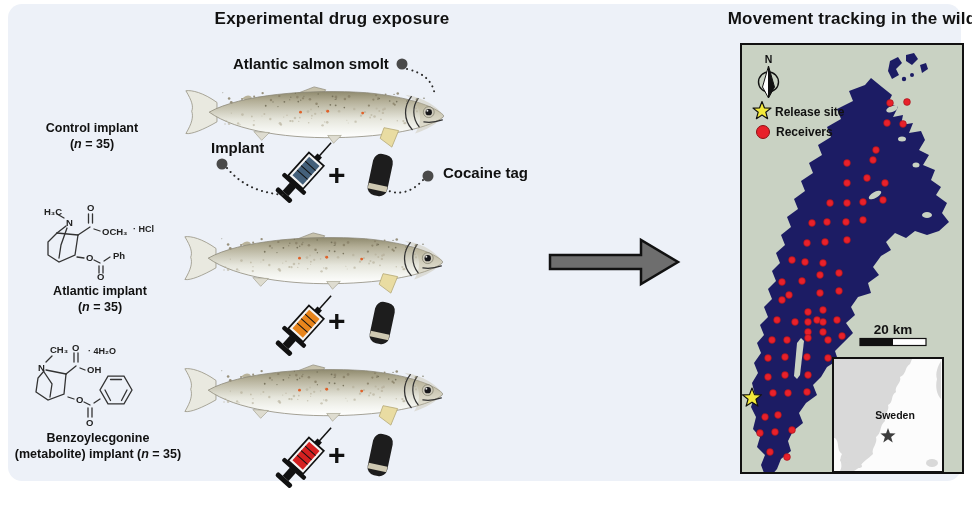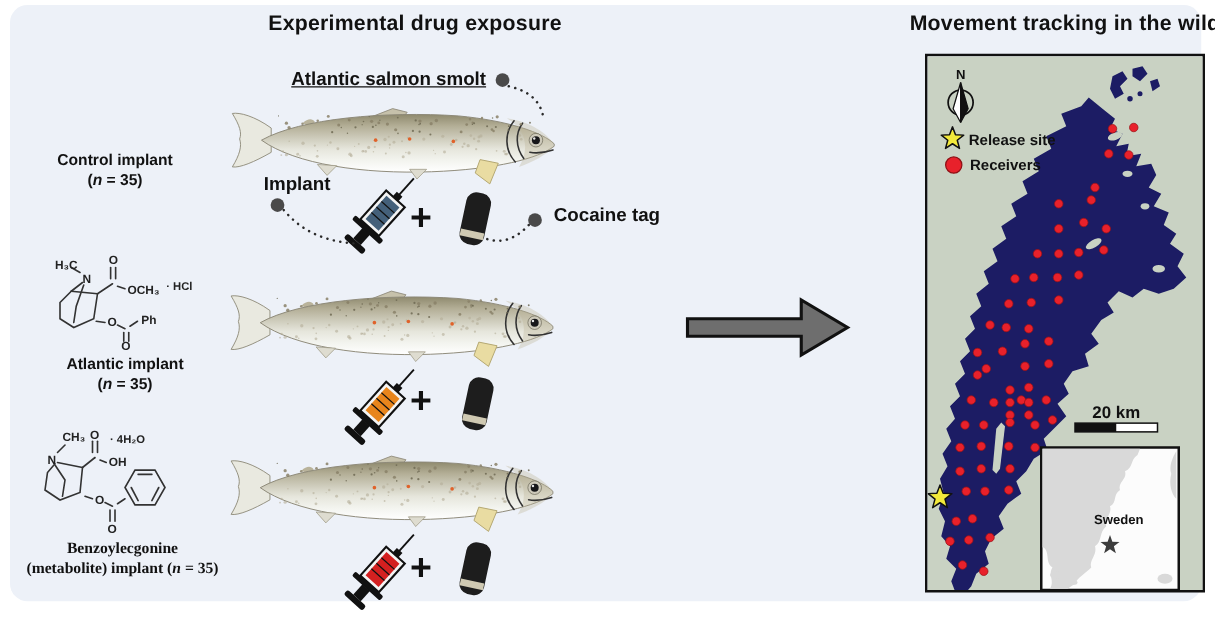--- a/index.html
+++ b/index.html
@@ -173,33 +173,33 @@
   <svg class="abs" style="left:182px;top:84px;" width="272" height="66">
       <use href="#fishArt"></use>
     </svg>
   <svg class="abs" style="left:181px;top:230px;" width="272" height="66">
       <use href="#fishArt"></use>
     </svg>
   <svg class="abs" style="left:181px;top:362px;" width="272" height="66">
       <use href="#fishArt"></use>
     </svg>
 
-  <div class="abs lbl" style="left:233px;top:55px;text-decoration:underline;">Atlantic salmon smolt</div>
+  <div class="abs lbl" style="left:233px;top:55px;">Atlantic salmon smolt</div>
   <div class="abs lbl" style="left:211px;top:139px;">Implant</div>
   <div class="abs lbl" style="left:443px;top:164px;">Cocaine tag</div>
 
   <div class="abs grp" style="left:22px;top:121px;width:140px;">
     <div>Control implant</div>
     <div>(<i>n</i> = 35)</div>
   </div>
   <div class="abs grp" style="left:30px;top:284px;width:140px;">
     <div>Atlantic implant</div>
     <div>(<i>n</i> = 35)</div>
   </div>
-  <div class="abs grp" style="left:0px;top:431px;width:196px;font-family:Liberation Serif, serif;">
+  <div class="abs grp" style="left:0px;top:431px;width:196px;">
     <div>Benzoylecgonine</div>
     <div>(metabolite) implant (<i>n</i> = 35)</div>
   </div>
 
   <svg class="abs" style="left:33px;top:200px;" width="130" height="80" viewBox="0 0 130 80">
     <g class="bond">
       <path d="M24,14 L31,18"></path>
         <path d="M33,26 L24,33"></path>
         <path d="M24,33 L45,35"></path>
       <path d="M24,33 L15,42 L15,55 L26,62 L42,55 L45,35"></path>

